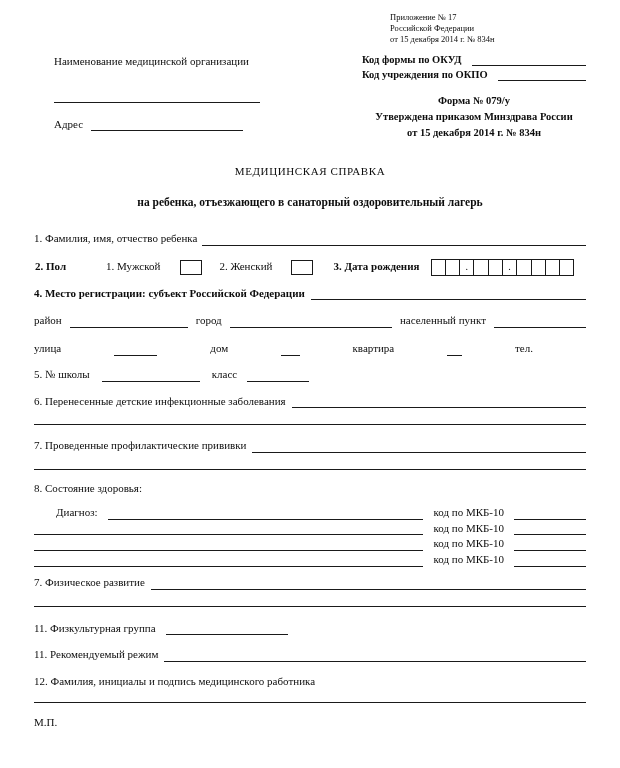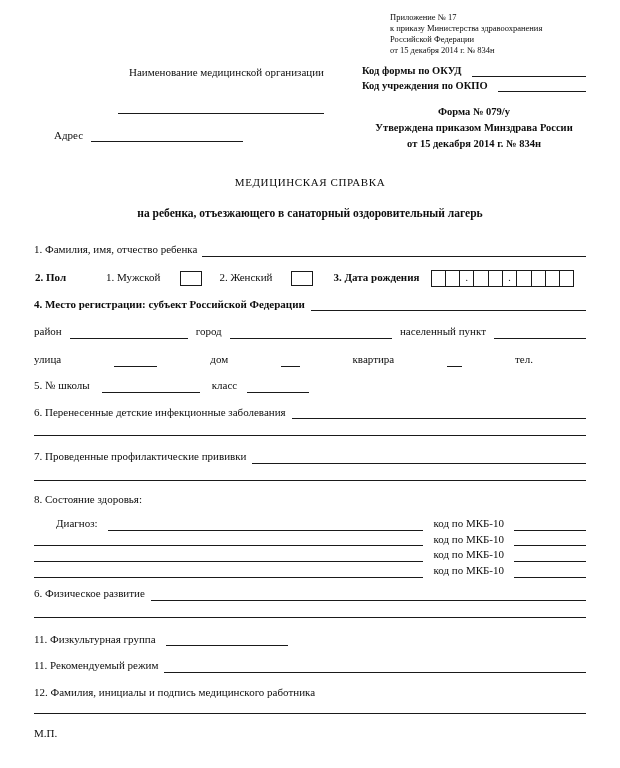--- a/index.html
+++ b/index.html
@@ -12,21 +12,21 @@
     padding:12px 34px 0 34px; position:relative;
   }
   .row { display:flex; align-items:flex-end; }
   .ul { border-bottom:1px solid #1a1a1a; height:12px; display:inline-block; }
   .fill { flex:1 1 auto; }
   .b { font-weight:bold; }
   .appendix {
     margin-left:auto; width:196px; font-size:8.5px; line-height:1.3;
   }
   .header-cols { display:flex; justify-content:space-between; margin-top:8px; }
-  .hc-left { width:290px; padding-left:20px; padding-top:2px;text-align:right; }
+  .hc-left { width:290px; padding-left:20px; padding-top:2px; }
   .hc-right { width:224px; }
   .code-line { display:flex; align-items:flex-end; font-weight:bold; font-size:10.5px; margin-bottom:2px; }
   .code-line .ul { height:11px; }
   .doc-block { margin-top:12px; text-align:center; font-weight:bold; font-size:10.5px; line-height:1.5; }
   .org-line { margin-top:22px; width:206px; }
   .addr-row { margin-top:11px; display:flex; align-items:flex-end; }
   .title { margin-top:24px; text-align:center; font-weight:normal; font-size:11px; letter-spacing:0.6px; }
   .subtitle { margin-top:17px; text-align:center; font-weight:bold; font-size:11.5px; }
   .checkbox { width:22px; height:15px; border:1px solid #1a1a1a; display:inline-block; }
   .dates { display:flex; }
@@ -42,21 +42,20 @@
   .diag-row { display:flex; align-items:flex-end; margin-top:2px; }
   .diag-row .ul { height:11px; }
 </style>
 </head>
 <body>
 
 <div class="page">
 
   <div class="appendix">
     <div>Приложение № 17</div>
-    <div>к приказу Министерства здравоохранения</div>
     <div>Российской Федерации</div>
     <div>от 15 декабря 2014 г. № 834н</div>
   </div>
 
   <div class="header-cols">
     <div class="hc-left">
       <div class="lbl">Наименование медицинской организации</div>
       <div class="ul org-line"></div>
       <div class="addr-row">
         <span class="lbl">Адрес</span>
@@ -169,21 +168,21 @@
     <span class="lbl">код по МКБ-10</span>
     <span class="ul icd-ul" style="margin-left:10px;"></span>
   </div>
   <div class="diag-row">
     <span class="ul fill" style="margin-right:10px;"></span>
     <span class="lbl">код по МКБ-10</span>
     <span class="ul icd-ul" style="margin-left:10px;"></span>
   </div>
 
   <div class="row" style="margin-top:9px;">
-    <span class="lbl">6. Физическое развитие</span>
+    <span class="lbl">7. Физическое развитие</span>
     <span class="ul fill" style="margin-left:6px;"></span>
   </div>
   <div class="contline"></div>
 
   <div class="row" style="margin-top:15px;">
     <span class="lbl">11. Физкультурная группа</span>
     <span class="ul" style="width:122px; margin-left:10px;"></span>
   </div>
 
   <div class="row" style="margin-top:13px;">

